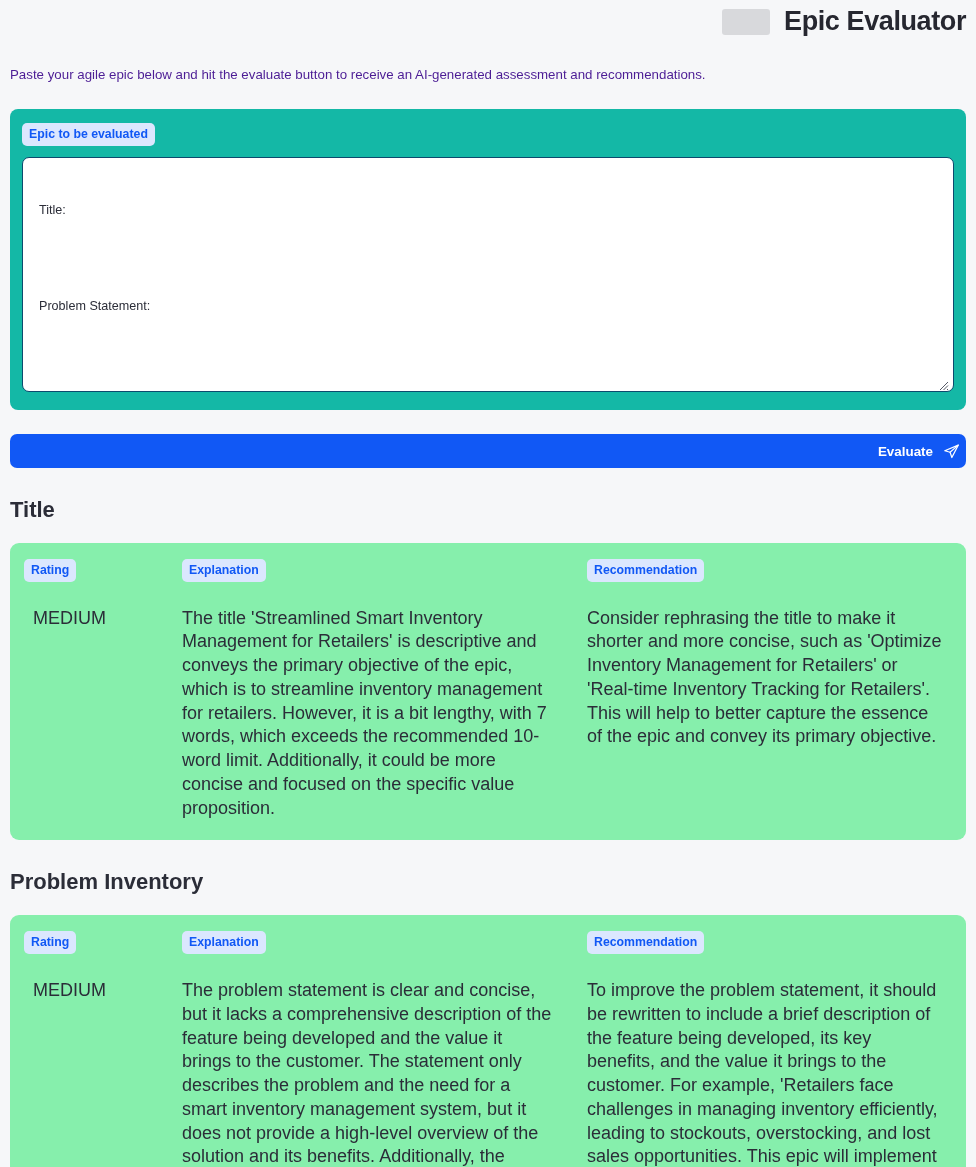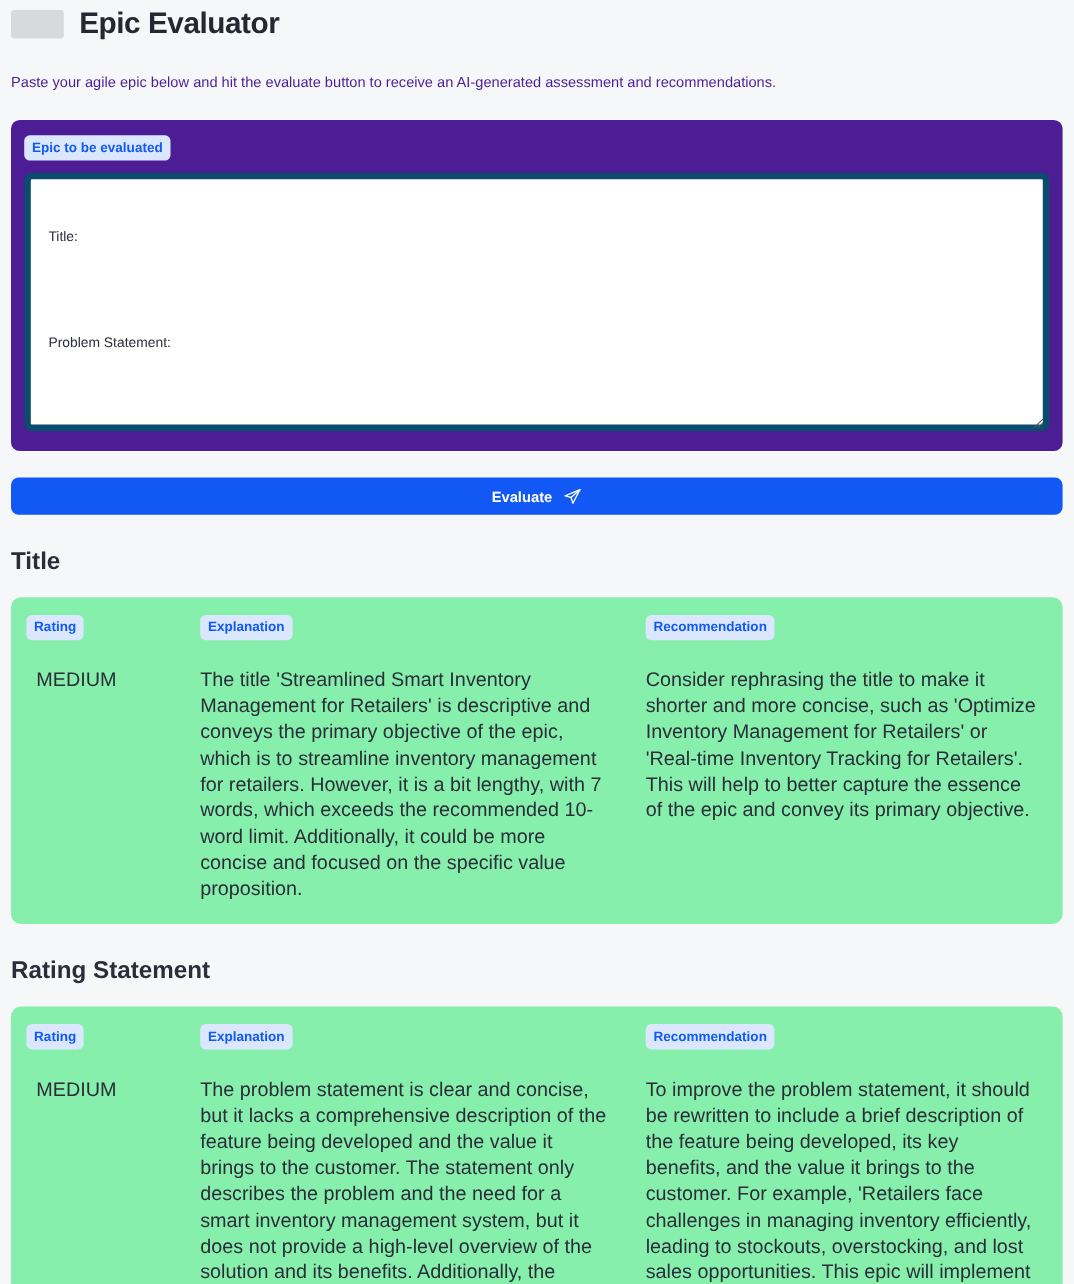--- a/index.html
+++ b/index.html
@@ -15,20 +15,21 @@
   }
   .page { padding: 0 10px; }
 
   
   .header-row {
     display: flex;
     align-items: center;
     gap: 14px;
     padding: 4px 0 0 0;
     height: 40px;
+    justify-content: flex-end;
   }
   .logo-placeholder {
     width: 48px;
     height: 26px;
     background: #d8d9dc;
     border-radius: 3px;
     flex: none;
   }
   .app-title {
     font-size: 27px;
@@ -39,21 +40,21 @@
   }
   .subtitle {
     font-size: 13.3px;
     color: #4c1d95;
     margin-top: 25px;
     line-height: 1.5;
   }
 
   
   .input-card {
-    background: #4c1d95;
+    background: #14b8a6;
     border-radius: 8px;
     margin-top: 24px;
     padding: 14px 12px 18px 12px;
   }
   .chip {
     display: inline-block;
     background: #dbe7fe;
     color: #1158f5;
     font-size: 12.3px;
     font-weight: bold;
@@ -62,21 +63,21 @@
     line-height: 1.15;
   }
   .textarea-wrap {
     position: relative;
     margin-top: 11px;
   }
   .epic-textarea {
     width: 100%;
     height: 235px;
     background: #ffffff;
-    border: 6px solid #0c4a6e;
+    border: 1px solid #0c4a6e;
     border-radius: 7px;
     padding: 13px 14px 13px 16px;
     font-family: "Liberation Sans", sans-serif;
     font-size: 12.6px;
     line-height: 1.27;
     color: #2b2d38;
     resize: none;
     overflow: hidden;
     outline: none;
     white-space: pre-wrap;
@@ -88,21 +89,21 @@
     bottom: 4px;
     width: 11px;
     height: 11px;
     pointer-events: auto;
   }
 
   
   .evaluate-btn {
     display: flex;
     align-items: center;
-    justify-content: center;
+    justify-content: flex-end;
     gap: 10px;
     width: 100%;
     height: 34px;
     margin-top: 24px;
     background: #1158f5;
     border: none;
     border-radius: 7px;
     color: #ffffff;
     font-family: "Liberation Sans", sans-serif;
     font-size: 13.4px;
@@ -194,21 +195,21 @@
       </div>
       <div class="col-head">
         <span class="chip">Recommendation</span>
       </div>
       <div class="cell-body rating">MEDIUM</div>
       <div class="cell-body explanation">The title 'Streamlined Smart Inventory Management for Retailers' is descriptive and conveys the primary objective of the epic, which is to streamline inventory management for retailers. However, it is a bit lengthy, with 7 words, which exceeds the recommended 10-word limit. Additionally, it could be more concise and focused on the specific value proposition.</div>
       <div class="cell-body recommendation">Consider rephrasing the title to make it shorter and more concise, such as 'Optimize Inventory Management for Retailers' or 'Real-time Inventory Tracking for Retailers'. This will help to better capture the essence of the epic and convey its primary objective.</div>
     </div>
   </div>
 
-  <h2 class="section-title">Rating Statement</h2>
+  <h2 class="section-title">Problem Inventory</h2>
   <div class="result-card">
     <div class="result-grid">
       <div class="col-head">
         <span class="chip">Rating</span>
       </div>
       <div class="col-head">
         <span class="chip">Explanation</span>
       </div>
       <div class="col-head">
         <span class="chip">Recommendation</span>

